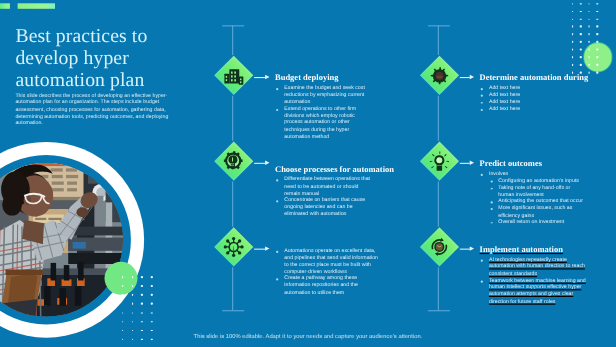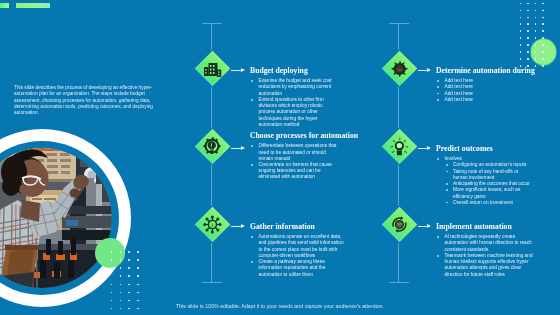--- a/index.html
+++ b/index.html
@@ -63,20 +63,21 @@
 
 </style>
 </head>
 <body>
 
 <div class="slide">
 
   <div class="bar bar1"></div>
   <div class="bar bar2"></div>
 
+  <div class="headline">Best practices to develop hyper automation plan</div>
   <div class="desc">This slide describes the process of developing an effective hyper-automation plan for an organization. The steps include budget assessment, choosing processes for automation, gathering data, determining automation tools, predicting outcomes, and deploying automation.</div>
 
   <div class="photo-wrap">
     <div class="photo-ring"></div>
     <div class="photo-blue"></div>
     <div class="photo-inner">
 <svg width="140" height="140" viewBox="0 0 140 140">
   <defs>
     <clipPath id="pclip">
               <circle cx="70" cy="70" r="70"></circle>
@@ -452,21 +453,21 @@
             <g fill="#10331c">
               <path d="M8.4 4.3 a3.9 3.9 0 0 0 -1.6 7.4 l0 3.1 q0 2.2 1.9 2.2 q1.9 0 1.9 -2.2 l0 -3.1 a3.9 3.9 0 0 0 -2.2 -7.4 z"></path>
             </g>
             <path d="M8.4 6.2 l0 3.6" stroke="#9df294" stroke-width="0.9" fill="none"></path>
             <path d="M7.0 11.9 l2.8 0 M7.0 13.3 l2.8 0" stroke="#7bea76" stroke-width="0.6" fill="none"></path>
           </svg>
         </span>
       </div>
       <div class="conn hbar" style="left: 231px; top: 147.8px; width: 10px; background: rgb(216, 238, 251); height: 1.1px;"></div>
       <div class="ahead" style="left: 241px; top: 145.8px;"></div>
-      <div class="blk" style="left: 250px; top: 132px; width: 86.5px;">
+      <div class="blk" style="left: 250px; top: 150px; width: 86.5px;">
         <h3>Choose processes for automation</h3>
         <ul>
           <li>Differentiate between operations that need to be automated or should remain manual</li>
           <li>Concentrate on barriers that cause ongoing latencies and can be eliminated with automation</li>
         </ul>
       </div>
       <div class="diawrap" style="left: 380.5px; top: 128.2px;">
         <svg class="dshape" width="37" height="37" viewBox="0 0 37 37">
           <defs>
             <linearGradient id="g3" x1="0.05" y1="0.95" x2="0.95" y2="0.05">
@@ -554,21 +555,20 @@
               <circle cx="14.8" cy="4.1" r="1.5"></circle>
               <circle cx="4.0" cy="14.9" r="1.5"></circle>
             </g>
             <text x="9.4" y="12.1" font-size="5.6" font-family="Liberation Serif, serif" text-anchor="middle" fill="#10331c">i</text>
           </svg>
         </span>
       </div>
       <div class="conn hbar" style="left: 231px; top: 225.8px; width: 10px; background: rgb(216, 238, 251); height: 1.1px;"></div>
       <div class="ahead" style="left: 241px; top: 223.8px;"></div>
       <div class="blk" style="left: 250px; top: 222.9px; width: 94px;">
-        <h3>Gather information</h3>
         <ul>
           <li>Automations operate on excellent data, and pipelines that send valid information to the correct place must be built with computer-driven workflows</li>
           <li>Create a pathway among these information repositories and the automation to utilize them</li>
         </ul>
       </div>
       <div class="diawrap" style="left: 380.5px; top: 206.2px;">
         <svg class="dshape" width="37" height="37" viewBox="0 0 37 37">
           <defs>
             <linearGradient id="g5" x1="0.05" y1="0.95" x2="0.95" y2="0.05">
               <stop offset="0" stop-color="#31d5c6"></stop>
@@ -596,21 +596,21 @@
               <path d="M7.6 17.8 l-2.2 -2.6 l3.3 -0.9 Z"></path>
             </g>
             <circle cx="9.4" cy="9.5" r="4.6" fill="#10331c"></circle>
             <circle cx="9.4" cy="9.5" r="3.3" fill="#6c5334"></circle>
             <path d="M7.4 8.3 q2.2 2.0 4.0 0.3" stroke="#c9b27a" stroke-width="0.8" fill="none"></path>
           </svg>
         </span>
       </div>
       <div class="conn hbar" style="left: 418px; top: 225.8px; width: 9px; background: rgb(216, 238, 251); height: 1.1px;"></div>
       <div class="ahead" style="left: 427px; top: 223.8px;"></div>
-      <div class="blk" style="left: 436px; top: 222.9px; width: 97px;">
+      <div class="blk" style="left: 436px; top: 222.9px; width: 97px; text-decoration: underline;">
         <h3>Implement automation</h3>
         <ul>
           <li>AI technologies repeatedly create automation with human direction to reach consistent standards</li>
           <li>Teamwork between machine learning and human intellect supports effective hyper automation attempts and gives clear direction for future staff roles</li>
         </ul>
       </div>
       <div class="conn" style="left: 202px; top: 22.6px; width: 19.5px; height: 1px; background: rgb(90, 167, 214);"></div>
       <div class="conn" style="left: 211.4px; top: 22.6px; width: 1.1px; height: 27.5px; background: rgb(90, 167, 214);"></div>
       <div class="conn" style="left: 211.4px; top: 87px; width: 1.1px; height: 41px; background: rgb(90, 167, 214);"></div>
       <div class="conn" style="left: 211.4px; top: 165px; width: 1.1px; height: 41px; background: rgb(90, 167, 214);"></div>

